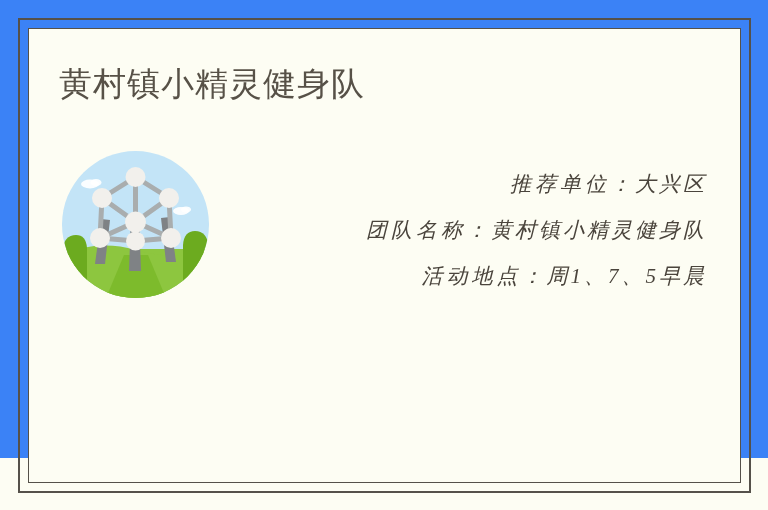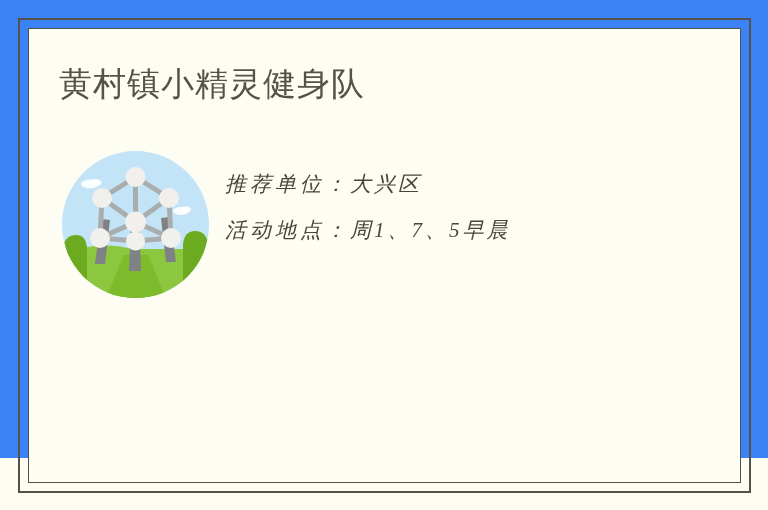--- a/index.html
+++ b/index.html
@@ -71,24 +71,24 @@
     top: 122px;
     width: 147px;
     height: 147px;
   }
 
   .illustration svg { display:block; width:147px; height:147px; }
 
   
   .info-block {
     position: absolute;
-    left: 196px;
+    left: 168px;
     top: 132px;
     width: 510px;
-    text-align: left;
+    text-align: right;
   }
 
   .info-line {
     font-size: 21px;
     line-height: 46px;
     color: #4a443c;
     letter-spacing: 3px;
     white-space: nowrap;
     font-family: "Liberation Serif", "DejaVu Serif", serif;
     font-style: italic;
@@ -171,20 +171,23 @@
         </g>
       </svg>
     </div>
 
     <div class="info-block">
 
       <div class="info-line">
         <span class="lbl">推荐单位：</span><span class="val">大兴区</span>
       </div>
 
+      <div class="info-line">
+        <span class="lbl">团队名称：</span><span class="val">黄村镇小精灵健身队</span>
+      </div>
 
 
       <div class="info-line">
         <span class="lbl">活动地点：</span><span class="val">周1、7、5早晨</span>
       </div>
 
     </div>
 
   </div>
 </div>

